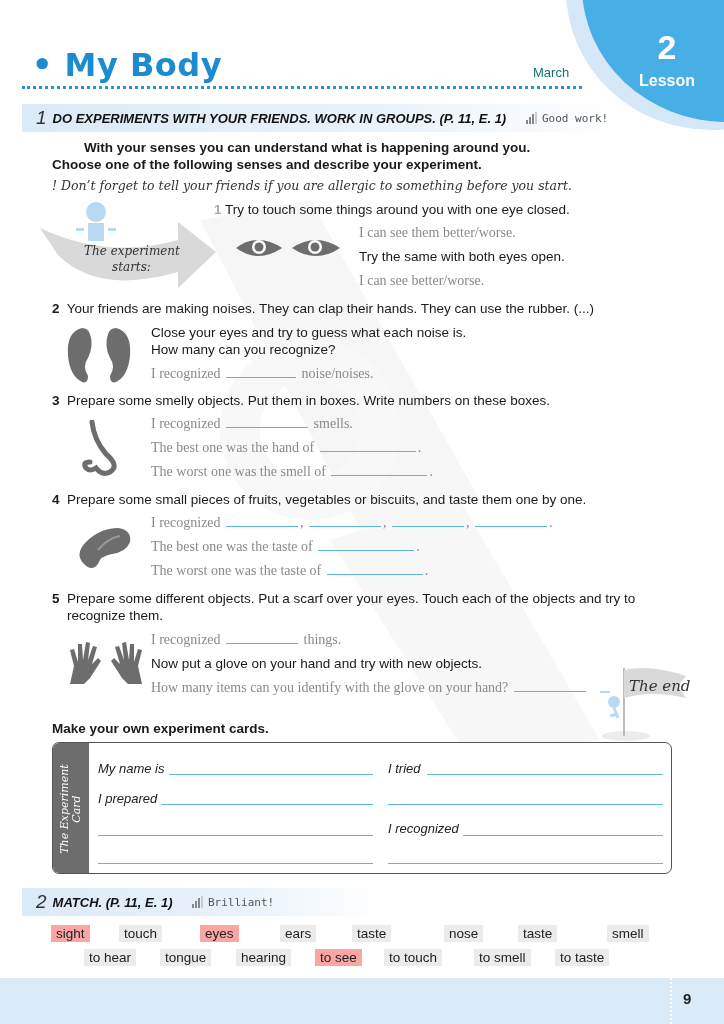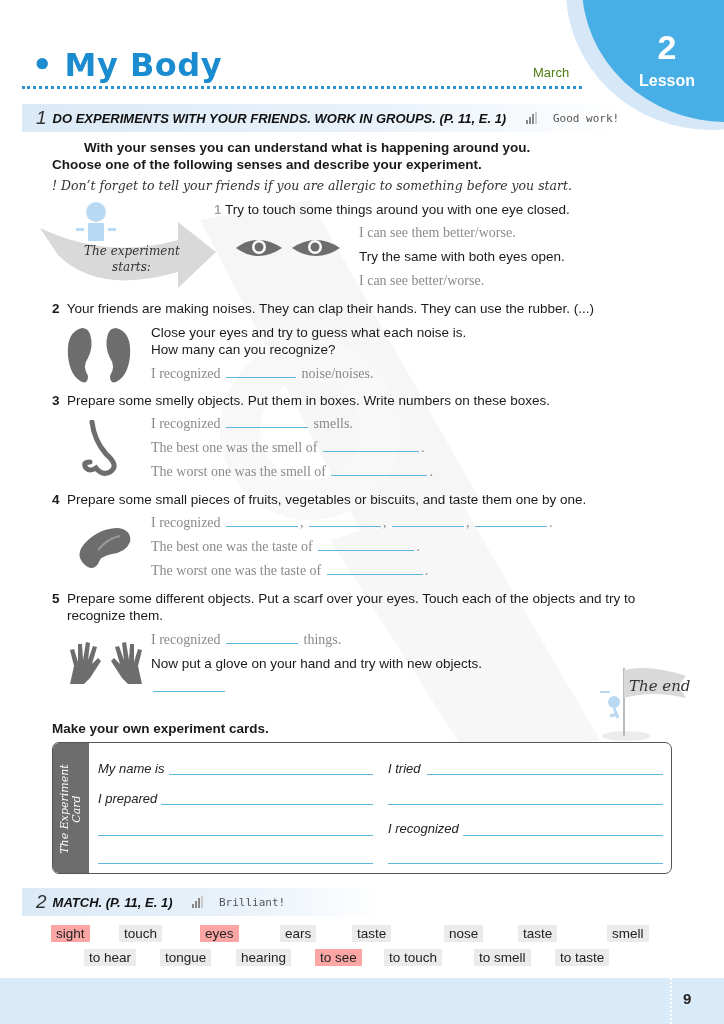--- a/index.html
+++ b/index.html
@@ -5,28 +5,28 @@
   * { box-sizing: border-box; margin: 0; padding: 0; }
   html, body { width: 724px; height: 1024px; overflow: hidden; background: #fff; }
   body { position: relative; font-family: "DejaVu Sans", sans-serif; color: #1a1a1a; }
 
   
   .lesson-circle-outer { position: absolute; left: 566px; top: -150px; width: 290px; height: 280px; border-radius: 50%; background: #d6e8f7; }
   .lesson-circle { position: absolute; left: 582px; top: -150px; width: 290px; height: 272px; border-radius: 50%; background: #48aee6; }
   .lesson-num { position: absolute; left: 632px; top: 30px; width: 70px; text-align: center; color: #fff; font: bold 34px "Liberation Sans", sans-serif; line-height: 1; }
   .lesson-label { position: absolute; left: 632px; top: 72px; width: 70px; text-align: center; color: #fff; font: bold 16px "Liberation Sans", sans-serif; }
   .page-title { position: absolute; left: 32px; top: 46px; color: #1a8ccf; font: bold 32px "DejaVu Sans", sans-serif; letter-spacing: 0.5px; }
-  .month { position: absolute; left: 533px; top: 65px; color: #4d7c0f; font: 13px "Liberation Sans", sans-serif; }
+  .month { position: absolute; left: 533px; top: 65px; color: #0f766e; font: 13px "Liberation Sans", sans-serif; }
   .dots { position: absolute; left: 22px; top: 86px; width: 560px; border-top: 3px dotted #2b93cf; }
 
   
   .section-bar { position: absolute; height: 28px; background: linear-gradient(90deg, #dbeaf7 0%, #e9f2fa 60%, #ffffff 100%); display: flex; align-items: center; }
   .sec-num { font: italic 19px "Liberation Sans", sans-serif; color: #333; margin-left: 14px; margin-right: 6px; }
   .sec-title { font: bold italic 13px "Liberation Sans", sans-serif; color: #111; }
-  .level { position: absolute; display: flex; align-items: center; gap: 16px; font: 11px "DejaVu Sans Mono", monospace; color: #555; }
+  .level { position: absolute; display: flex; align-items: center; gap: 5px; font: 11px "DejaVu Sans Mono", monospace; color: #555; }
   .bars { display: inline-flex; align-items: flex-end; gap: 1px; height: 11px; }
   .bars span { display: inline-block; width: 2px; background: #888; }
   .bars span.light { background: #ccc; }
 
   .txt { position: absolute; font-family: "Liberation Sans", sans-serif; font-size: 13.5px; white-space: nowrap; }
   .bold { font-weight: bold; }
   .grey { color: #8a8a8a; font-family: "Liberation Serif", serif; font-size: 14px; }
   .hand { font-family: "DejaVu Serif", serif; font-style: italic; font-size: 12.5px; color: #333; }
   .blank { display: inline-block; border-bottom: 1px solid #5fb6dd; height: 1px; vertical-align: baseline; margin: 0 2px; }
 
@@ -133,21 +133,21 @@
 </div>
 <svg class="icon" style="left:80px; top:420px;" width="44" height="56">
   <path d="M12 2 Q 14 20 26 34 Q 40 46 30 52 Q 22 56 16 48 Q 10 52 6 48 Q 2 42 10 42" fill="none" stroke="#6d6d6d" stroke-width="5" stroke-linecap="round"></path>
 </svg>
 <div class="txt grey" style="left:151px; top:416px;">
   <span>I recognized</span>
   <span class="blank" style="width:82px;"></span>
   <span>smells.</span>
 </div>
 <div class="txt grey" style="left:151px; top:440px;">
-  <span>The best one was the smell of</span>
+  <span>The best one was the hand of</span>
   <span class="blank" style="width:96px;"></span>.
 </div>
 <div class="txt grey" style="left:151px; top:464px;">
   <span>The worst one was the smell of</span>
   <span class="blank" style="width:96px;"></span>.
 </div>
 
 <div class="txt" style="left:52px; top:492px;">
   <span class="bold">4</span>&nbsp;
   <span>Prepare some small pieces of fruits, vegetables or biscuits, and taste them one by one.</span>
@@ -181,20 +181,21 @@
   <path d="M4 44 L8 26 L4 10 L8 9 L12 22 L12 4 L16 4 L17 20 L20 2 L24 3 L22 20 L27 6 L31 7 L26 24 L32 18 L35 21 L24 38 L18 44 Z" fill="#6d6d6d"></path>
   <path d="M76 44 L72 26 L76 10 L72 9 L68 22 L68 4 L64 4 L63 20 L60 2 L56 3 L58 20 L53 6 L49 7 L54 24 L48 18 L45 21 L56 38 L62 44 Z" fill="#6d6d6d"></path>
 </svg>
 <div class="txt grey" style="left:151px; top:632px;">
   <span>I recognized</span>
   <span class="blank" style="width:72px;"></span>
   <span>things.</span>
 </div>
 <div class="txt" style="left:151px; top:656px;">Now put a glove on your hand and try with new objects.</div>
 <div class="txt grey" style="left:151px; top:680px;">
+  <span>How many items can you identify with the glove on your hand?</span>
   <span class="blank" style="width:72px;"></span>
 </div>
 
 <svg class="icon" style="left:600px; top:666px;" width="90" height="76">
   <ellipse cx="26" cy="70" rx="24" ry="5" fill="#ececec"></ellipse>
   <line x1="24" y1="2" x2="24" y2="70" stroke="#bbb" stroke-width="2"></line>
   <path d="M24 4 Q 50 -2 86 10 L78 20 L86 32 Q 52 24 24 32 Z" fill="#d9d9d9"></path>
   <circle cx="14" cy="36" r="6" fill="#b9d9f3"></circle>
   <path d="M14 42 L18 52 M10 50 L18 48" stroke="#b9d9f3" stroke-width="3"></path>
   <line x1="0" y1="26" x2="10" y2="26" stroke="#b9d9f3" stroke-width="2"></line>

